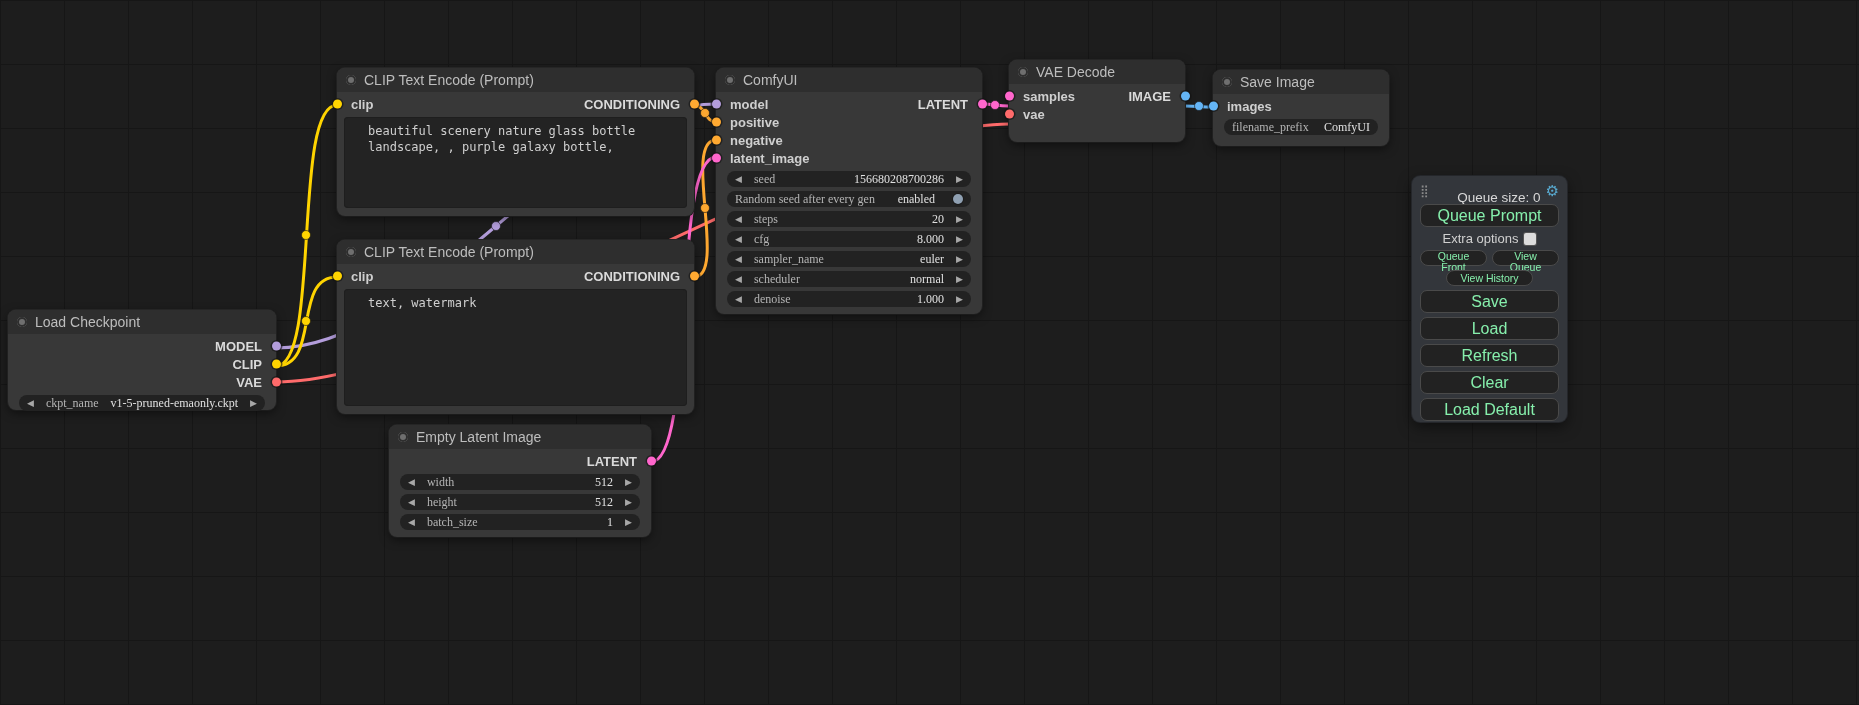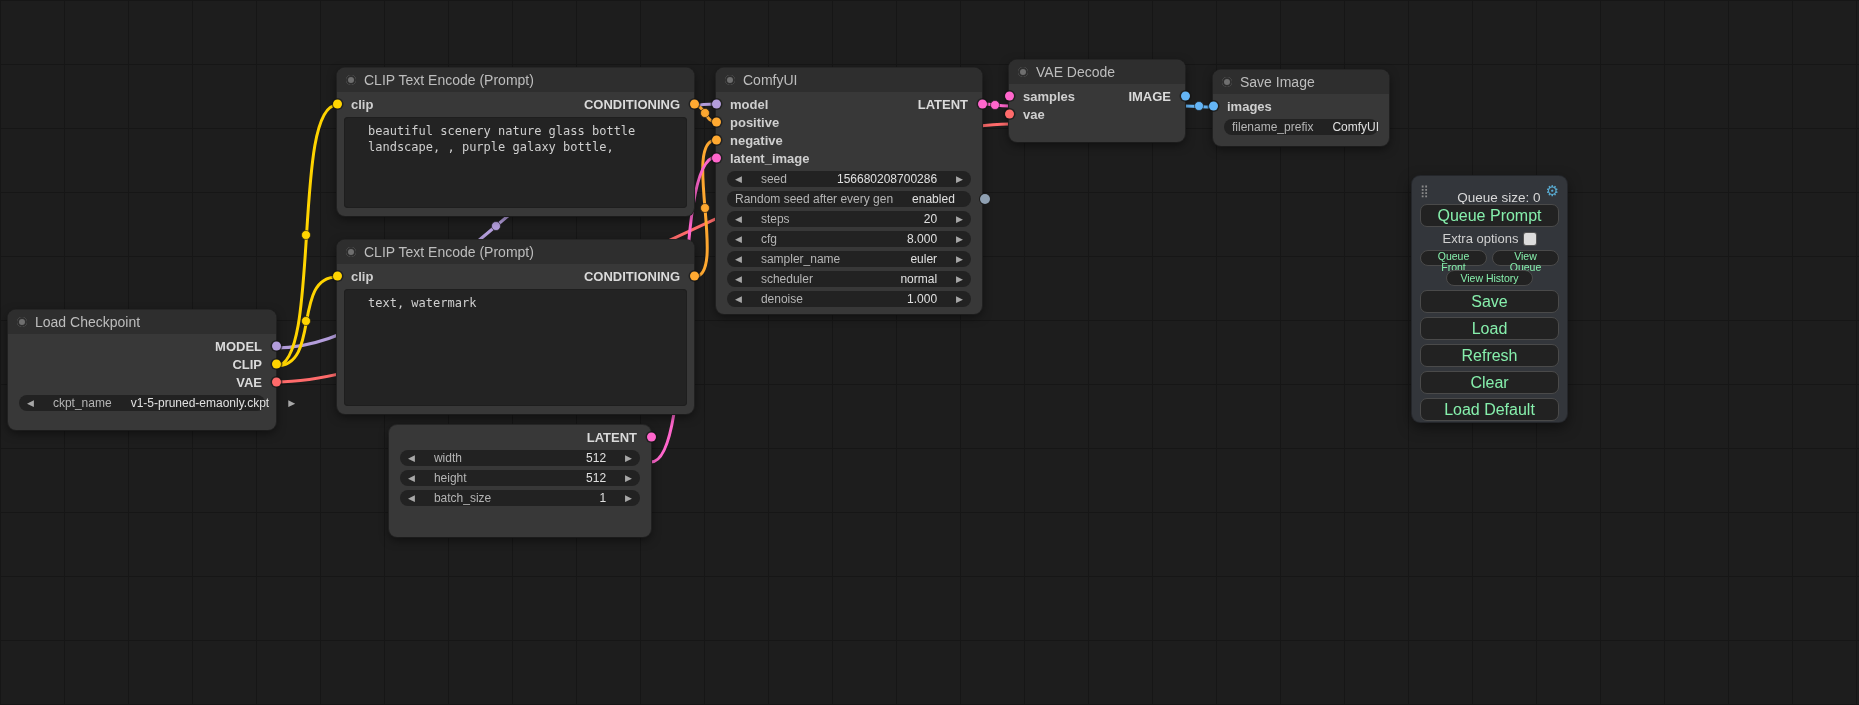--- a/index.html
+++ b/index.html
@@ -37,21 +37,21 @@
   .in-label{color:#cfcfcf;}
   .out-label{color:#dadada;margin-left:auto;}
   .dot{position:absolute;width:9px;height:9px;border-radius:50%;top:50%;
        transform:translateY(-50%);box-shadow:0 0 0 1.5px rgba(18,18,18,.6);}
   .dot.in{left:-4.5px;} .dot.out{right:-4.5px;}
   .dot-model{background:var(--c-model);} .dot-clip{background:var(--c-clip);}
   .dot-vae{background:var(--c-vae);} .dot-cond{background:var(--c-conditioning);}
   .dot-latent{background:var(--c-latent);} .dot-image{background:var(--c-image);}
 
   .widget{height:16px;flex:0 0 16px;margin:4px 11px 0;background:#222;border-radius:8px;
-        display:flex;align-items:center;padding:0 8px;font-size:12px;gap:19px;}
+        display:flex;align-items:center;padding:0 8px;font-size:12px;gap:12px;font-family:Liberation Serif, serif;}
   .warrow{color:#a8a8a8;font-size:9px;line-height:1;flex:0 0 auto;}
   .wlabel{color:#b5b5b5;white-space:nowrap;}
   .wvalue{margin-left:auto;color:#e0e0e0;white-space:nowrap;text-align:right;}
   .knob{width:10px;height:10px;border-radius:50%;background:var(--c-toggle_knob);
         box-shadow:0 0 0 1px #1b1b1b;flex:0 0 auto;margin-left:6px;}
 
   .prompt-box{flex:1;margin:4px 7px 8px;background:#232323;border-radius:4px;
         padding:6px 24px;font-family:"DejaVu Sans Mono", monospace;font-size:12px;
         line-height:1.35;color:#cfcfcf;white-space:pre-wrap;overflow:hidden;
         box-shadow:inset 0 0 0 1px #1e1e1e;}
@@ -96,21 +96,21 @@
   <circle class="ld ld-clip" cx="306" cy="235" r="4.5"></circle>
   <circle class="ld ld-clip" cx="306" cy="321" r="4.5"></circle>
   <circle class="ld ld-vae" cx="642" cy="253" r="4.5"></circle>
   <circle class="ld ld-cond" cx="705" cy="113" r="4.5"></circle>
   <circle class="ld ld-cond" cx="705" cy="208" r="4.5"></circle>
   <circle class="ld ld-latent" cx="683" cy="310" r="4.5"></circle>
   <circle class="ld ld-latent" cx="995" cy="105" r="4.5"></circle>
   <circle class="ld ld-image" cx="1199" cy="106" r="4.5"></circle>
 </svg>
 
-<div class="node" style="left:8px;top:310px;width:268px;height:120px">
+<div class="node" style="left:8px;top:310px;width:268px;height:100px">
   <div class="node-title">
     <span class="collapse-dot"></span>
     <span>Load Checkpoint</span>
   </div>
   <div class="slots">
     <div class="slot-row">
       <span class="out-label">MODEL</span>
       <span class="dot out dot-model"></span>
     </div>
     <div class="slot-row">
@@ -156,20 +156,24 @@
       <span class="dot in dot-clip"></span>
       <span class="in-label">clip</span>
       <span class="out-label">CONDITIONING</span>
       <span class="dot out dot-cond"></span>
     </div>
   </div>
   <div class="prompt-box">text, watermark</div>
 </div>
 
 <div class="node" style="left:389px;top:425px;width:262px;height:112px">
+  <div class="node-title">
+    <span class="collapse-dot"></span>
+    <span>Empty Latent Image</span>
+  </div>
   <div class="slots">
     <div class="slot-row">
       <span class="out-label">LATENT</span>
       <span class="dot out dot-latent"></span>
     </div>
   </div>
   <div class="widget">
     <span class="warrow">◀</span>
     <span class="wlabel">width</span>
     <span class="wvalue">512</span>

